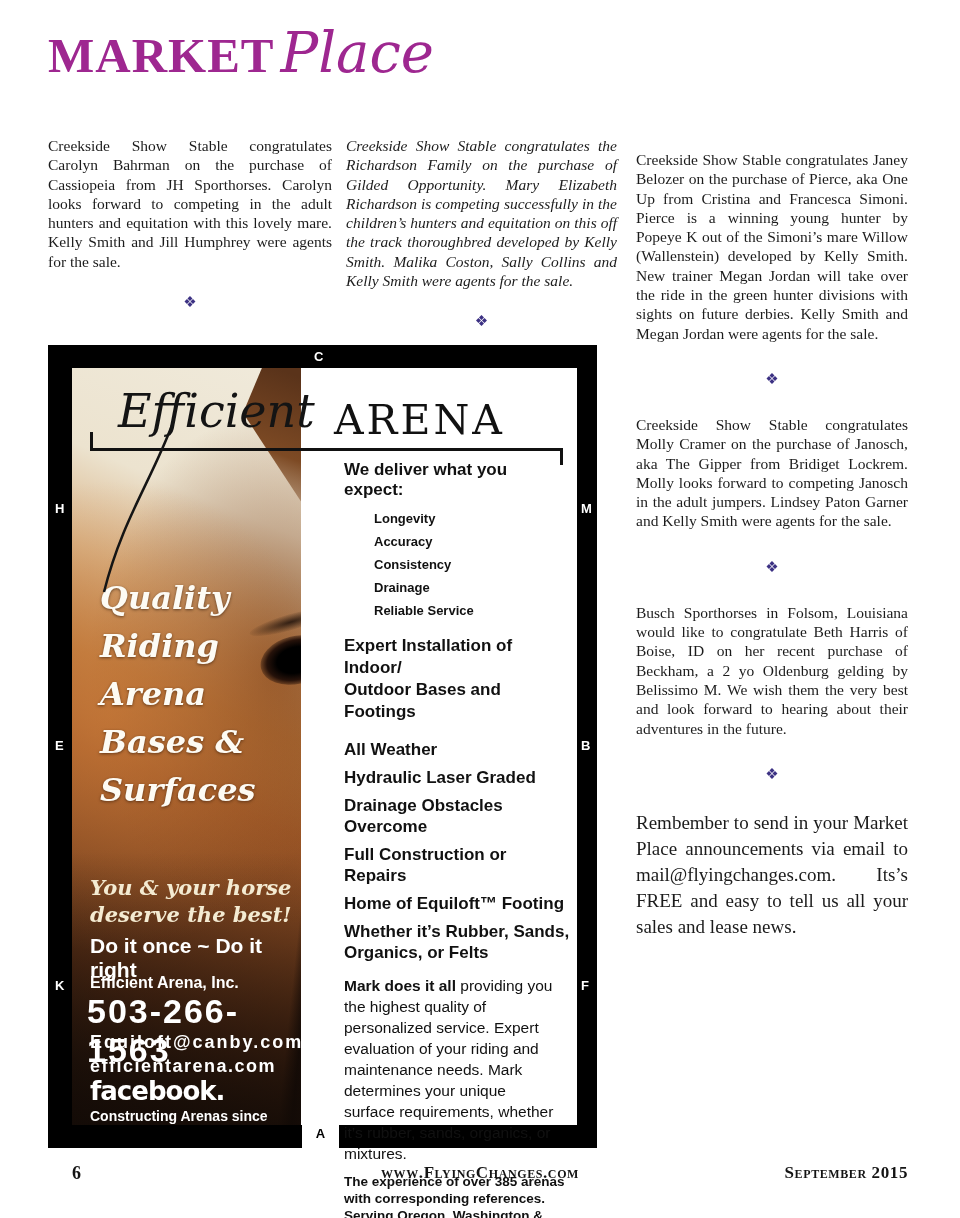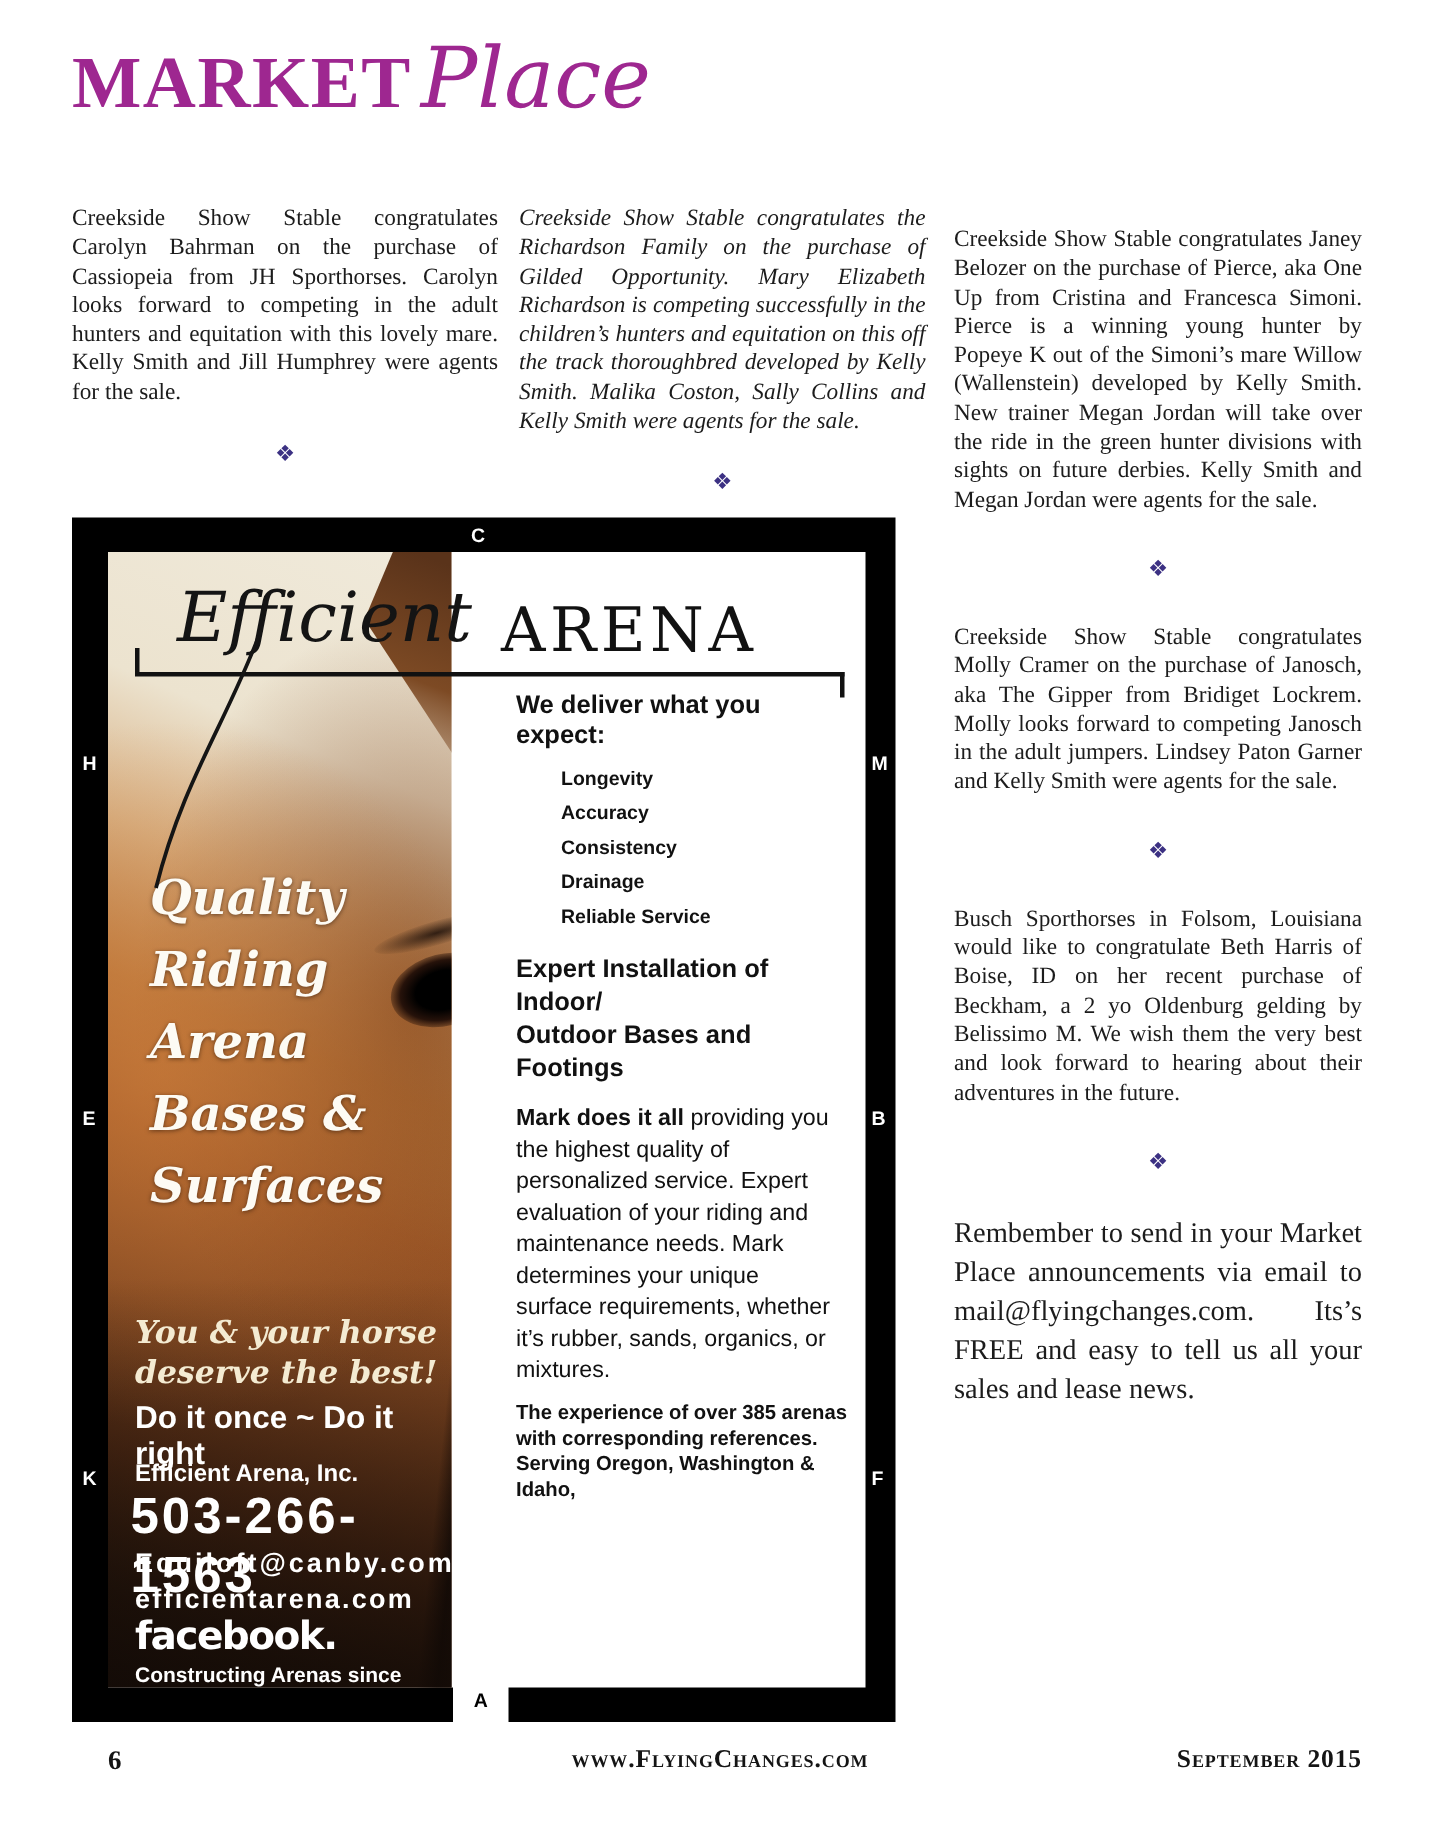--- a/index.html
+++ b/index.html
@@ -204,20 +204,28 @@
           <div>Longevity</div>
           <div>Accuracy</div>
           <div>Consistency</div>
           <div>Drainage</div>
           <div>Reliable Service</div>
         </div>
         <div class="install">
           <span>Expert Installation of Indoor/</span><br>
           <span>Outdoor Bases and Footings</span>
         </div>
+        <div class="features">
+          <div>All Weather</div>
+          <div>Hydraulic Laser Graded</div>
+          <div>Drainage Obstacles Overcome</div>
+          <div>Full Construction or Repairs</div>
+          <div>Home of Equiloft™ Footing</div>
+          <div>Whether it’s Rubber, Sands, Organics, or Felts</div>
+        </div>
         <p class="mark-para"><b>Mark does it all</b><span> providing you the highest quality of personalized service. Expert evaluation of your riding and maintenance needs. Mark determines your unique surface requirements, whether it’s rubber, sands, organics, or mixtures.</span></p>
         <div class="experience">
           <div>The experience of over 385 arenas</div>
           <div>with corresponding references.</div>
           <div>Serving Oregon, Washington &amp; Idaho,</div>
 
         </div>
       </div>
 
     </div>

